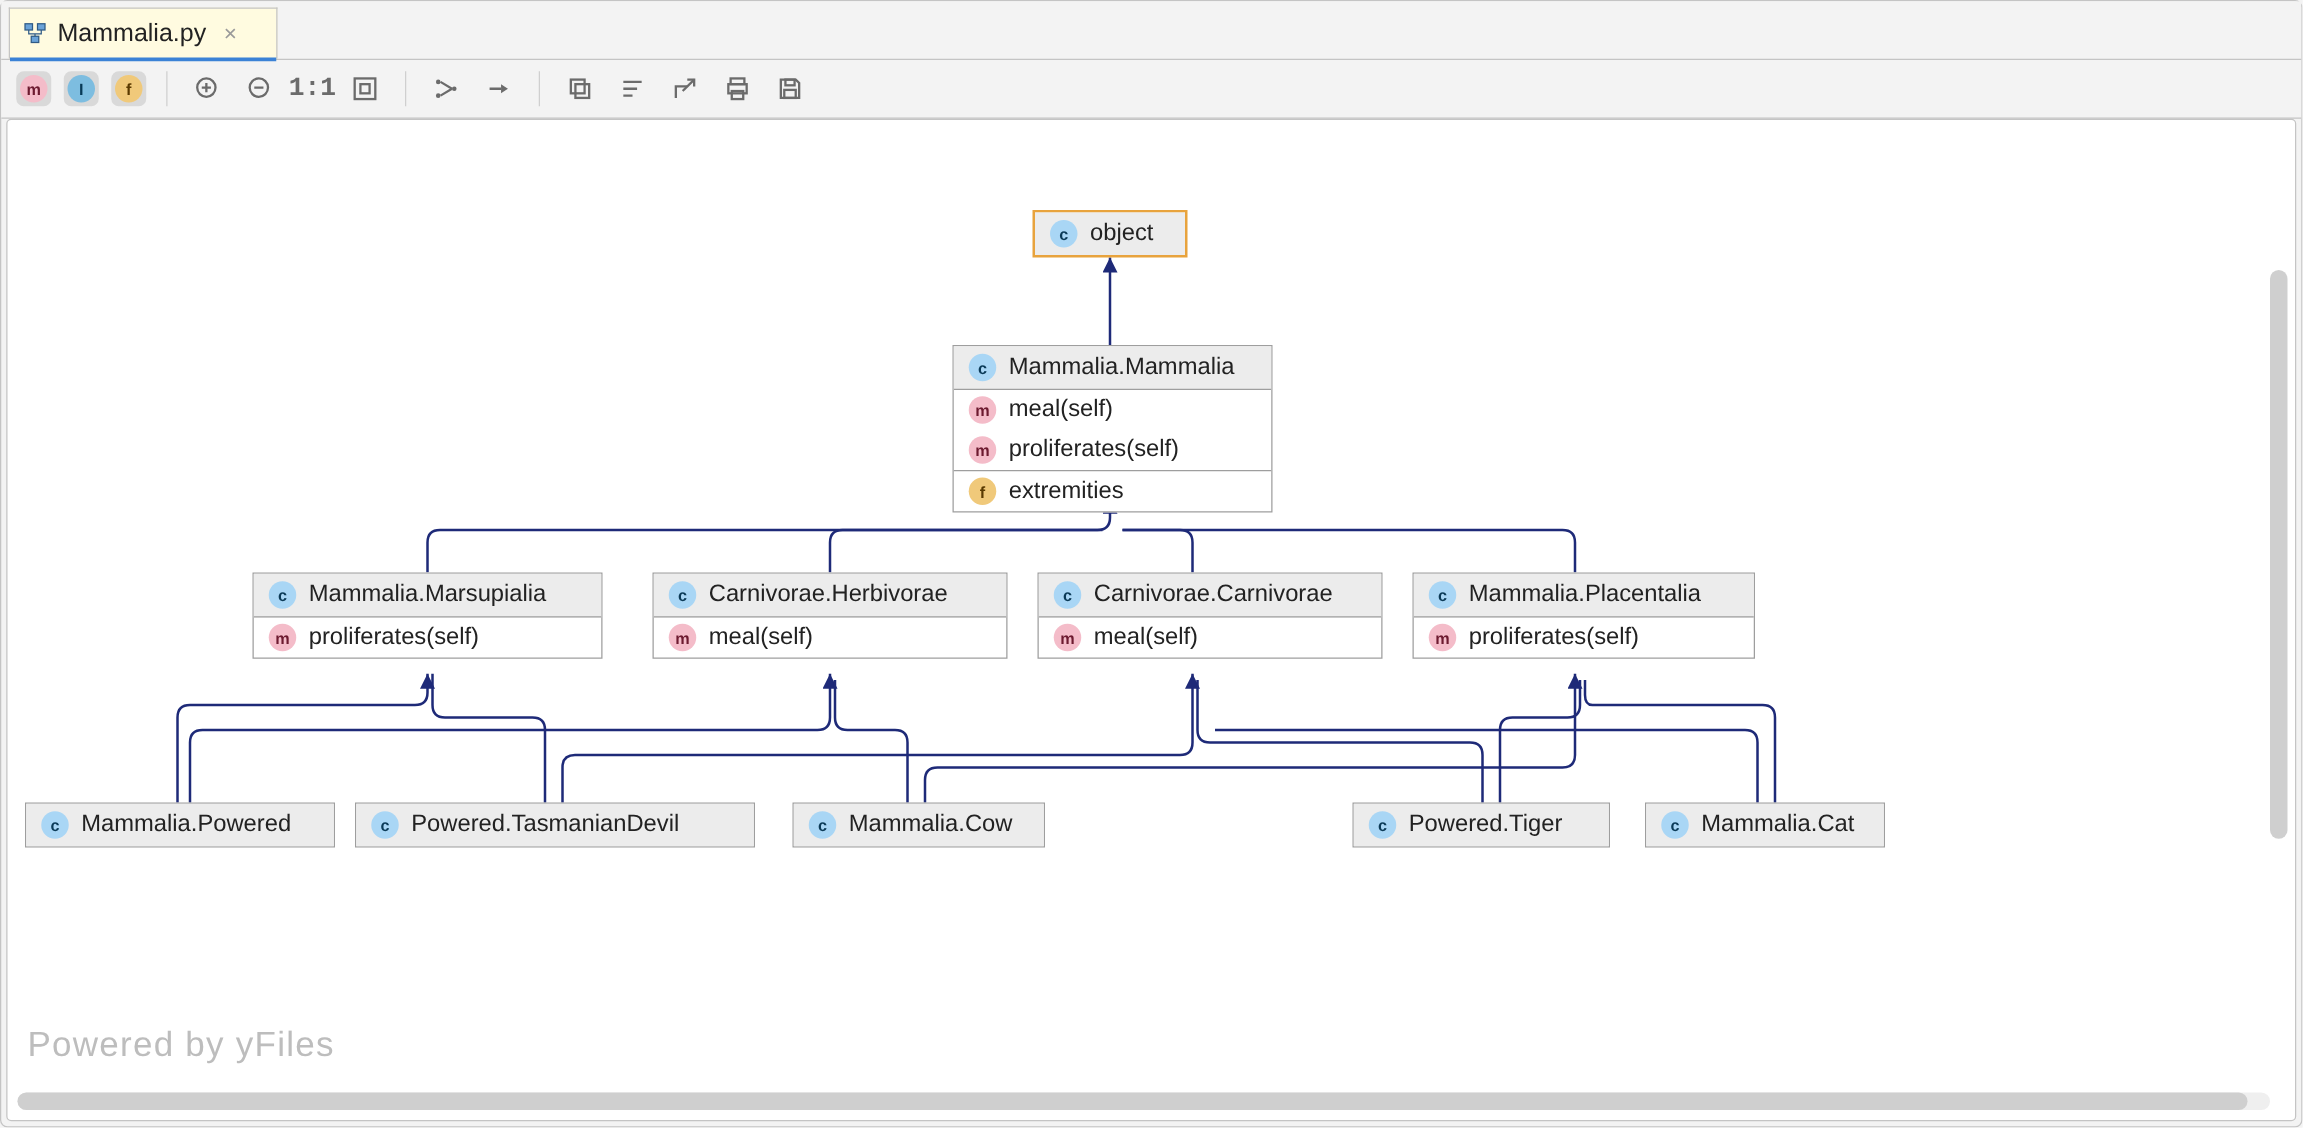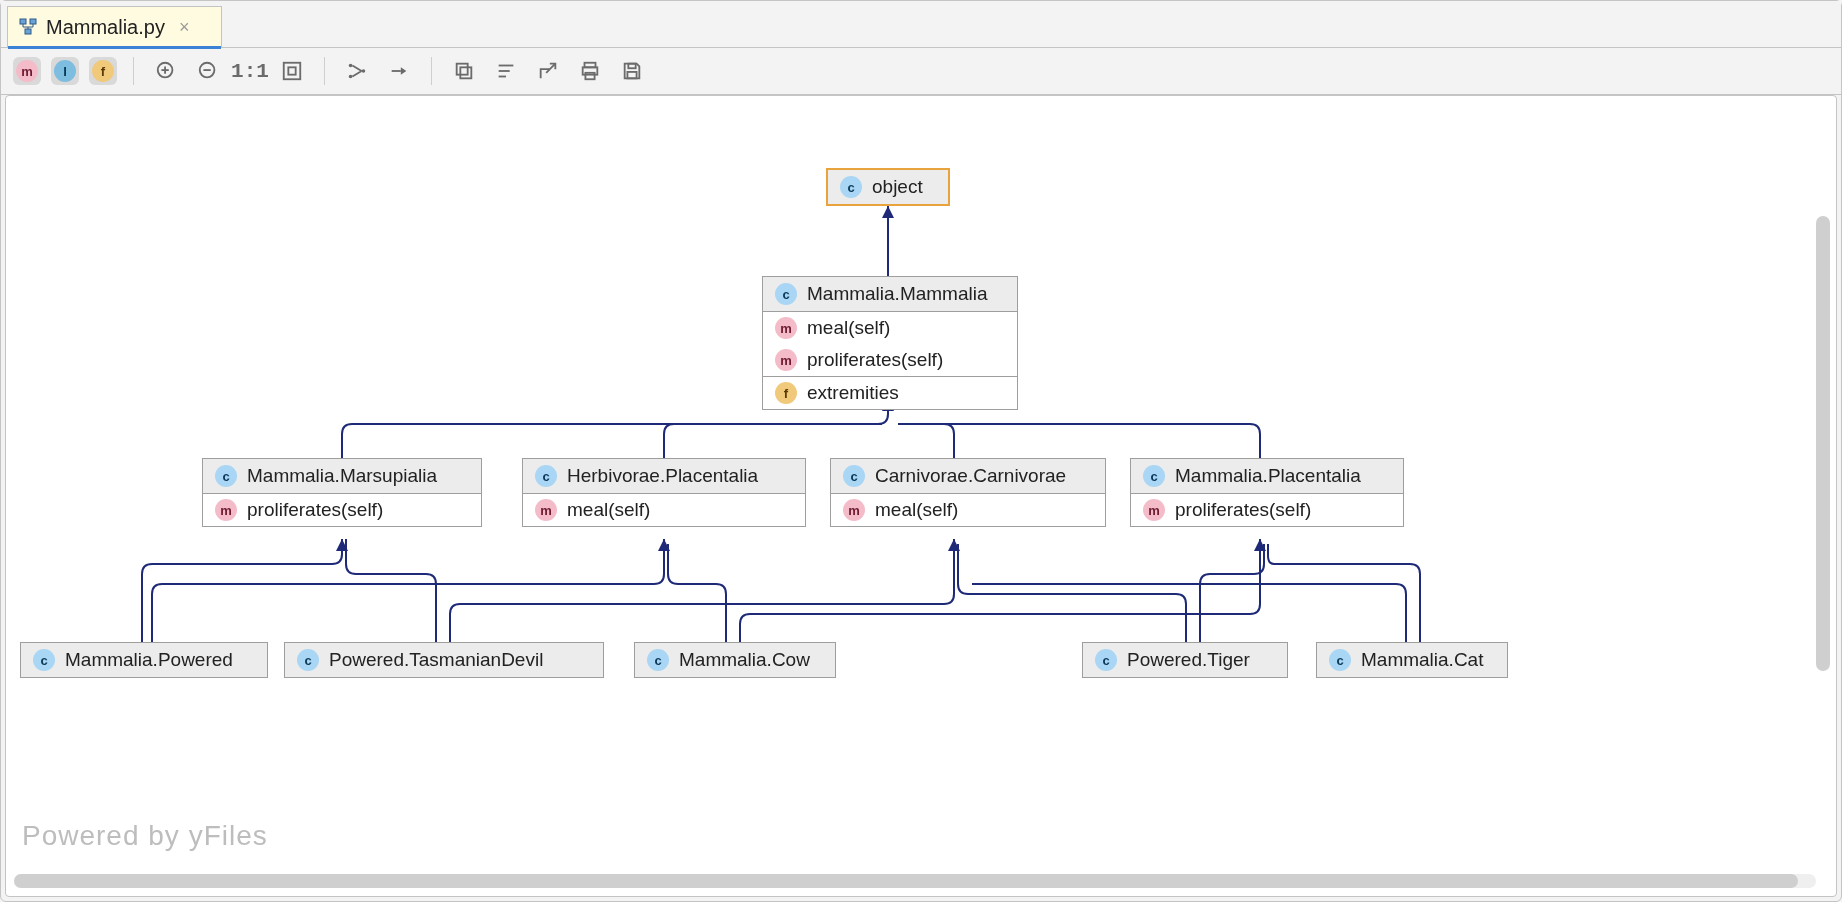--- a/index.html
+++ b/index.html
@@ -346,21 +346,21 @@
           <span>Mammalia.Marsupialia</span>
         </div>
       <div class="row">
           <span class="badge b-m">m</span>
           <span>proliferates(self)</span>
         </div>
     </div>
     <div class="node" style="left:516px; top:362px; width:282px;">
       <div class="header">
           <span class="badge b-c">c</span>
-          <span>Herbivorae.Placentalia</span>
+          <span>Carnivorae.Herbivorae</span>
         </div>
       <div class="row">
           <span class="badge b-m">m</span>
           <span>meal(self)</span>
         </div>
     </div>
     <div class="node" style="left:824px; top:362px; width:274px;">
       <div class="header">
           <span class="badge b-c">c</span>
           <span>Carnivorae.Carnivorae</span>

